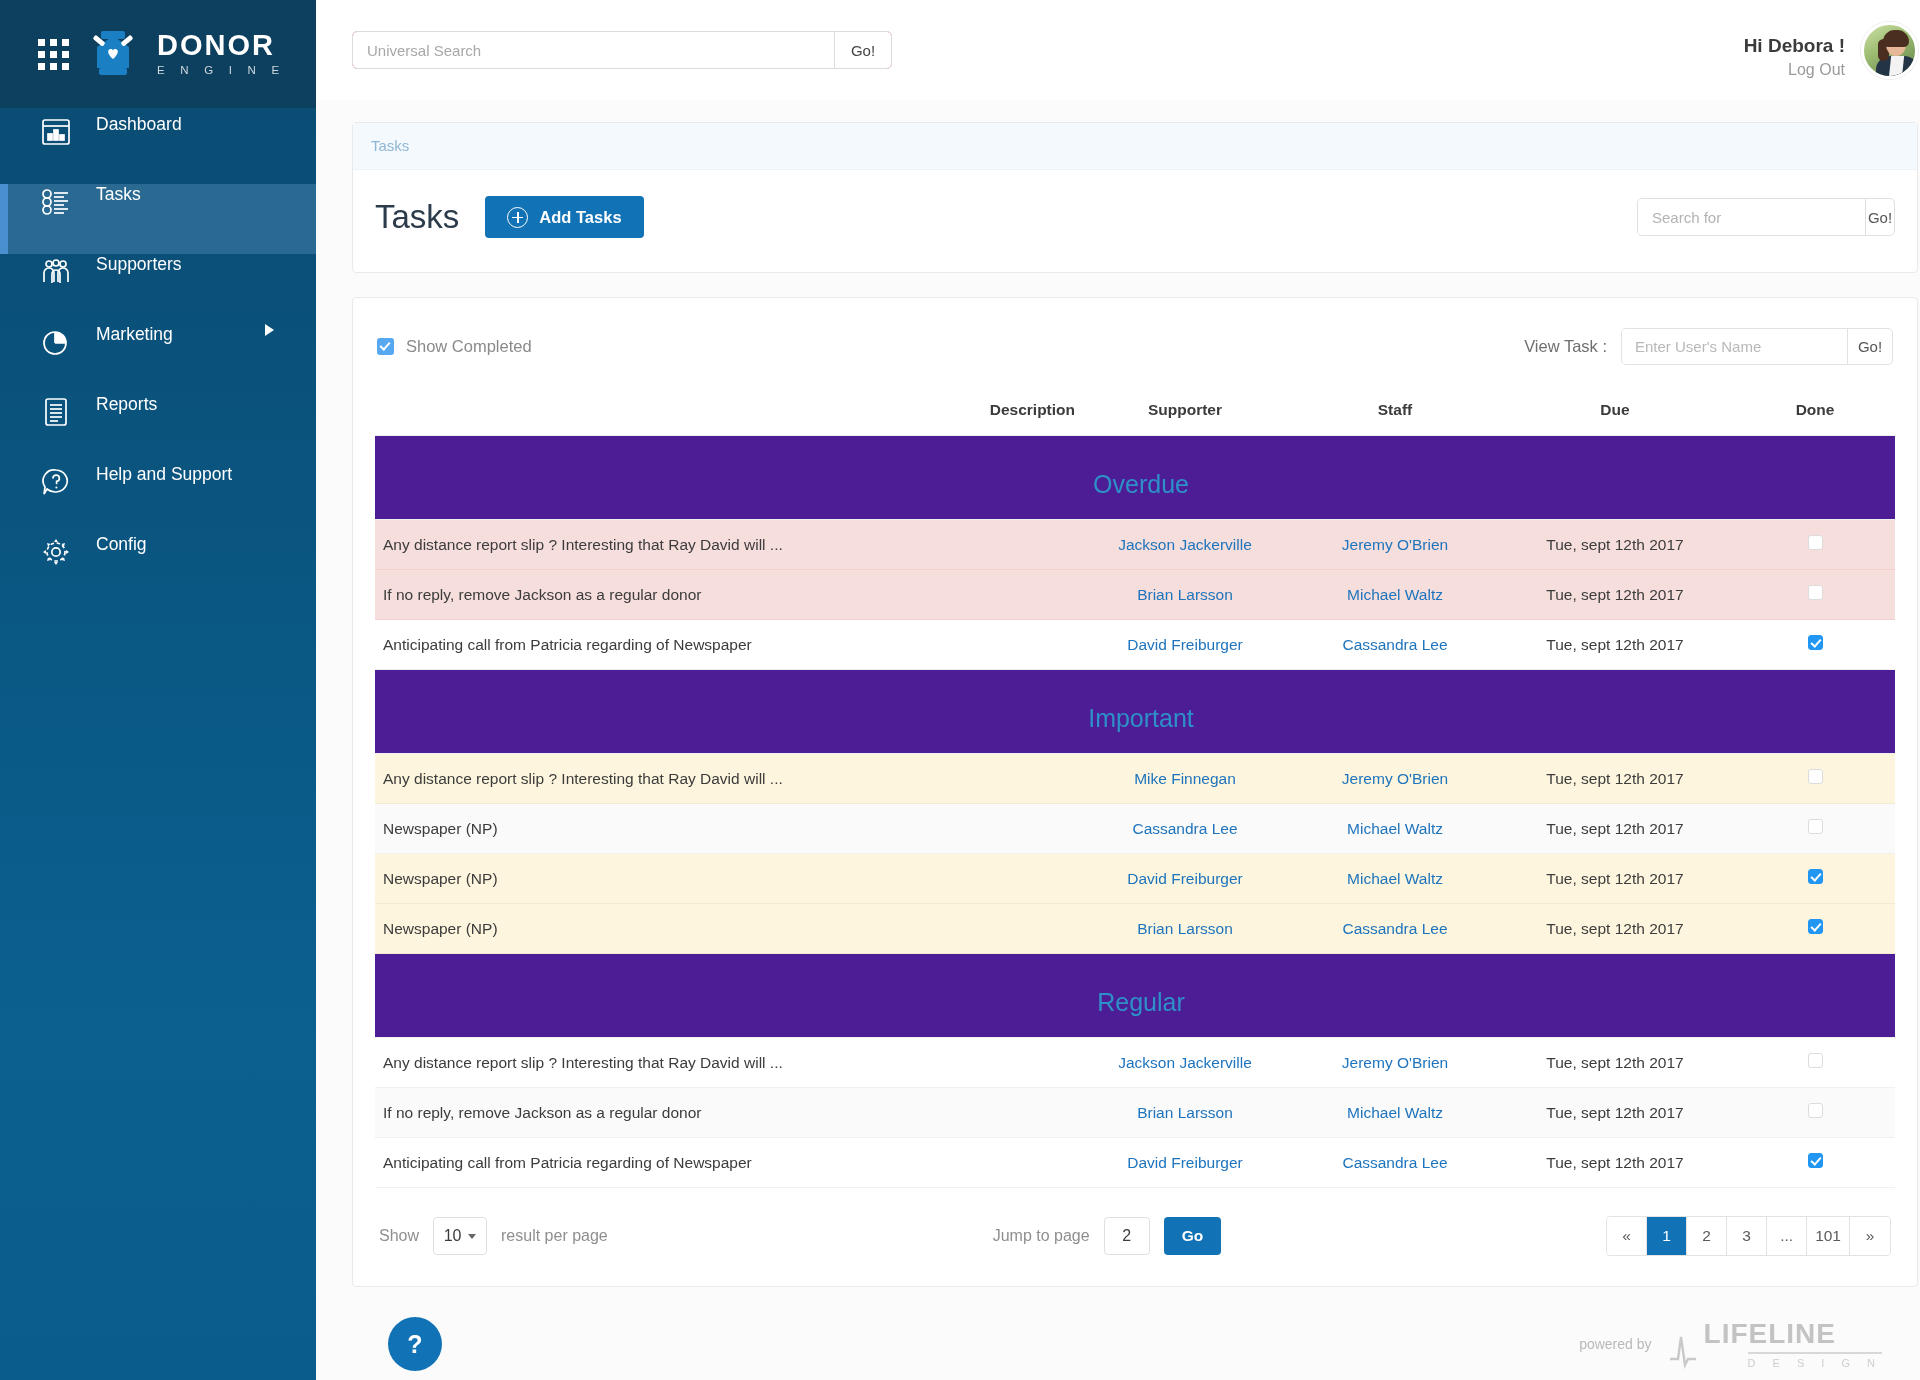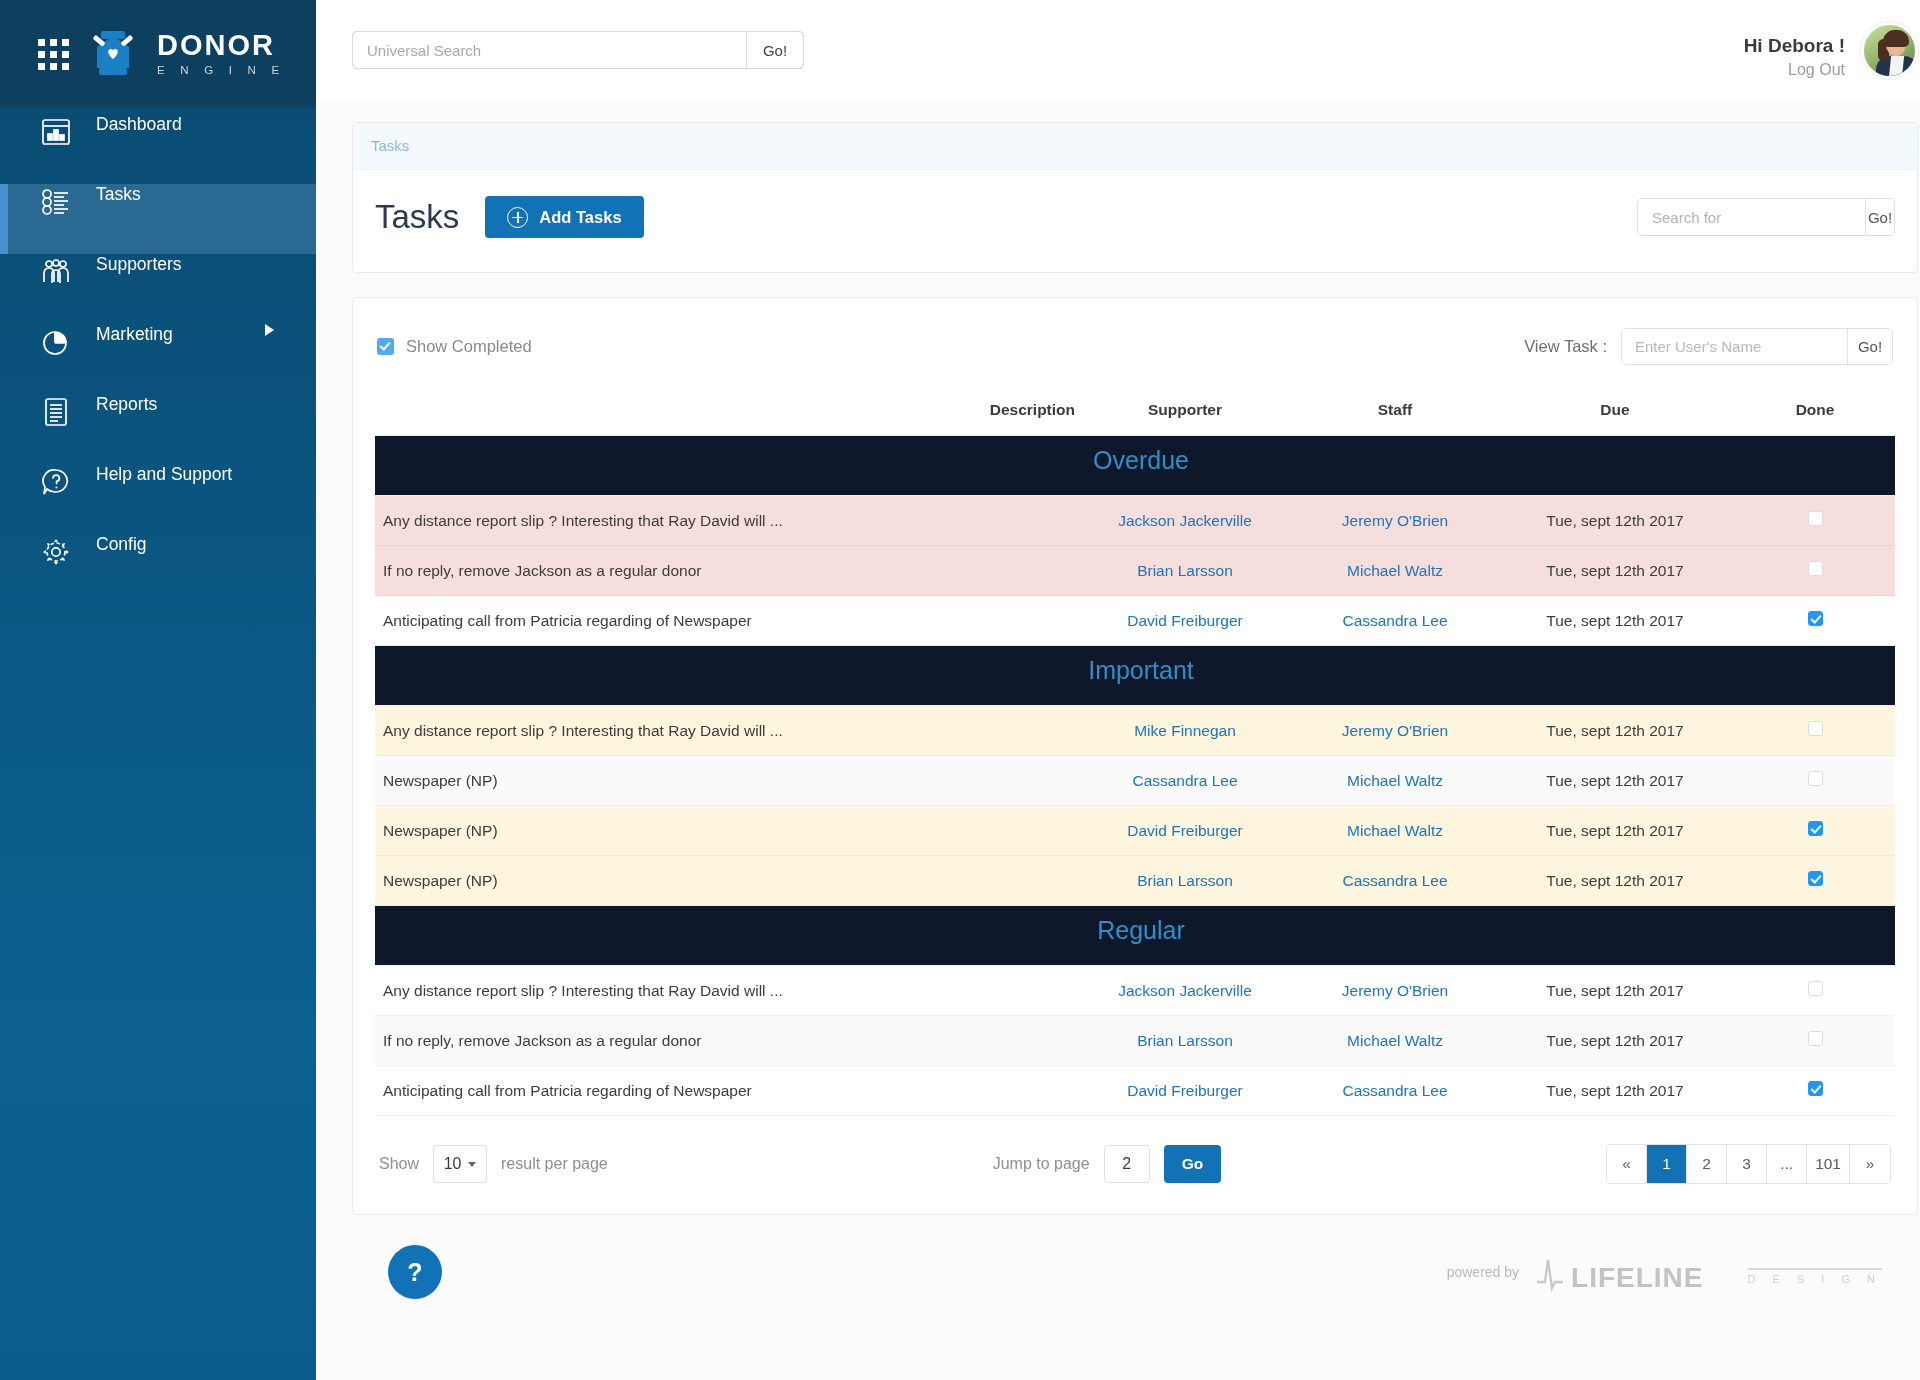--- a/index.html
+++ b/index.html
@@ -45,21 +45,21 @@
     position: absolute; right: 42px; width: 0; height: 0;
     border-left: 9px solid #ffffff; border-top: 6px solid transparent; border-bottom: 6px solid transparent;
   }
 
   
   .main { flex: 1; background: #fbfbfb; display: flex; flex-direction: column; }
   .topbar {
     height: 100px; background: #fff; display: flex; align-items: center;
     padding: 0 36px; justify-content: space-between;
   }
-  .usearch { display: flex; height: 38px; border: 1px solid #dcdcdc; border-radius: 5px; overflow: hidden; width: 452px; background:#be185d;}
+  .usearch { display: flex; height: 38px; border: 1px solid #dcdcdc; border-radius: 5px; overflow: hidden; width: 540px; background:#be185d;}
   .usearch input {
     flex: 1; border: 0; outline: none; padding: 0 14px; font-size: 15px; color: #444;
     font-family: "Liberation Sans", sans-serif;
   }
   .usearch input::placeholder { color: #a8a8a8; }
   .usearch .go {
     width: 57px; border-left: 1px solid #dcdcdc; background: #fff; display:flex;
     align-items:center; justify-content:center; font-size: 15px; color:#444; cursor:pointer;
   }
   .userbox { display: flex; align-items: flex-end; gap: 16px; }
@@ -118,21 +118,21 @@
   thead th {
     font-size: 15.5px; color: #3b3b3b; font-weight: bold; padding: 14px 0 16px 0;
     border-bottom: 1px solid #ededed; text-align: center;
   }
   thead th.c-desc { text-align: right; padding-left: 8px; width: 700px; }
   thead th.c-sup { width: 220px; }
   thead th.c-staff { width: 200px; }
   thead th.c-due { width: 240px; }
   thead th.c-done { width: 160px; }
 
-  tr.group td { background: #0f172a; padding: 10px 0 20px 12px; }
+  tr.group td { background: #4c1d95; padding: 34px 0 20px 12px; }
   tr.group .gname { font-size: 25px; color: #2e90c9; font-weight: normal; }
 
   tbody td { font-size: 15.5px; padding: 15px 0; text-align:center; border-bottom: 1px solid #f0f0f0; }
   tbody td.desc { text-align:left; padding-left: 8px; color: #3c3c3c; }
   tbody td a { color: #1e74bd; text-decoration: none; cursor: pointer; }
   tbody td.due { color: #3c3c3c; }
   tr.r-overdue td { background: #f6dedc; border-bottom: 1px solid #f0cfcc; }
   tr.r-important td { background: #fdf5dd; border-bottom: 1px solid #f3ead0; }
   tr.r-white td { background: #ffffff; }
   tr.r-grey td { background: #fafafa; }
@@ -159,21 +159,21 @@
   .pages div:last-child { border-right:0; }
   .pages div.on { background:#1272b6; color:#fff; }
 
   .footer { display:flex; align-items:center; justify-content:space-between; padding: 30px 36px 0 36px; }
   .helpbtn {
     width:54px; height:54px; border-radius:50%; background:#1272b6; color:#fff;
     display:flex; align-items:center; justify-content:center; font-size:25px; font-weight:bold; cursor:pointer;
   }
   .poweredby { display:flex; align-items:center; gap:16px; }
   .pb-text { font-size:14px; color:#b9b9b9; }
-  .ll { display:flex; flex-direction:row; }
+  .ll { display:flex; flex-direction:column; }
   .ll .l1 { font-size:28px; font-weight:bold; color:#c3c3c3; letter-spacing:1px; line-height:1; }
   .ll .l2 { font-size:11px; color:#cecece; letter-spacing:7px; line-height:1; margin-top:4px; border-top:2px solid #d8d8d8; padding-top:4px;margin-left:44px;}
   .ll-wrap { display:flex; align-items:flex-end; gap:6px; }
 </style>
 </head>
 <body>
 
 <div class="app">
 
   <aside class="sidebar">

